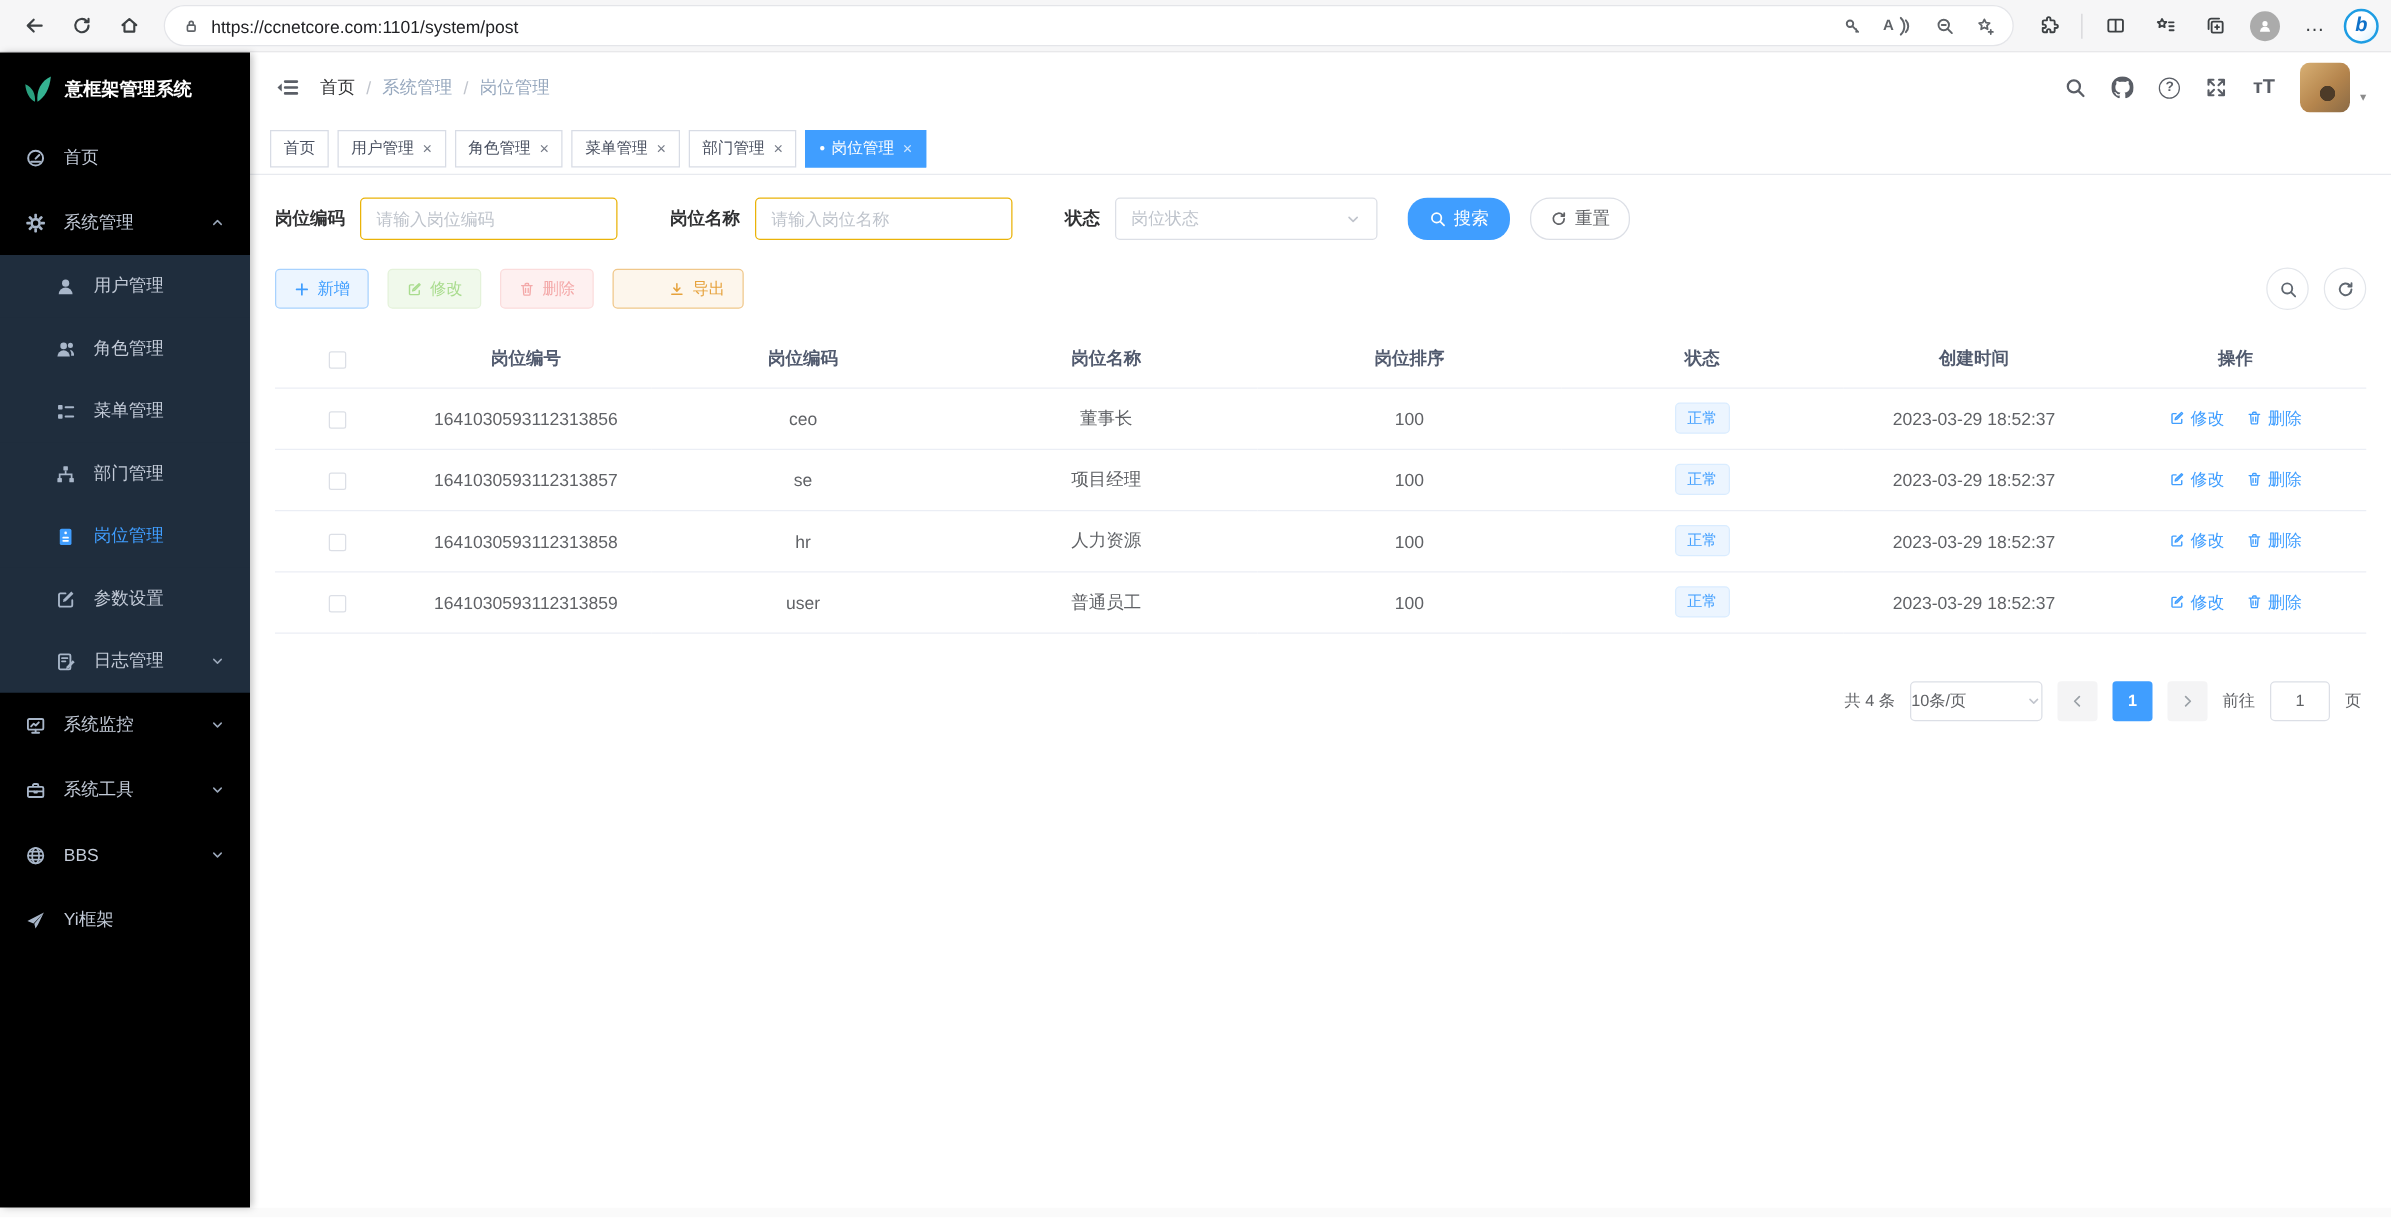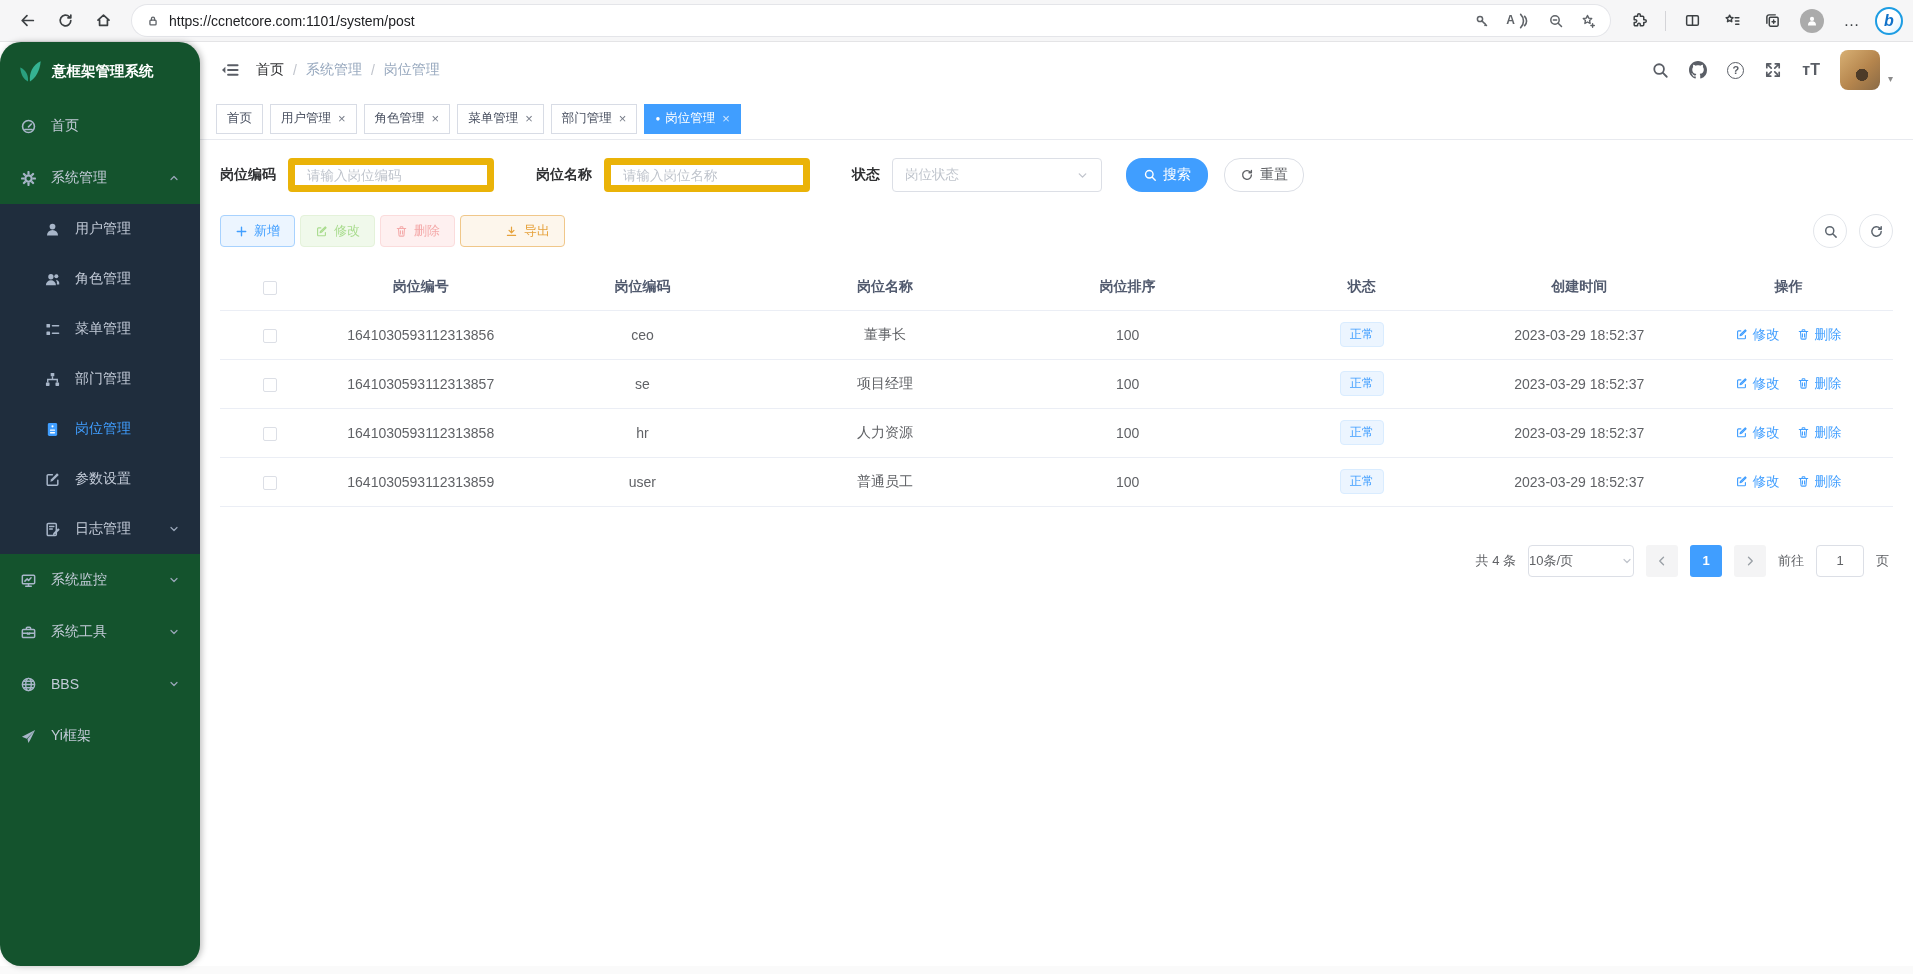--- a/index.html
+++ b/index.html
@@ -27,22 +27,22 @@
   .more { font-size:16px; letter-spacing:1px; color:#3c4043; }
   .bing { width:28px; height:28px; border-radius:50%; background:#fff; border:2px solid #1e9de3;
     display:flex; align-items:center; justify-content:center; font-weight:bold; font-style:italic;
     font-size:16px; color:#1072c9; background:linear-gradient(135deg,#fff 55%,#d9f1ff); }
 
   
   .app { display:flex; height:924px; }
   .bottom-strip { height:8px; background:#fafafa; }
 
   
-  .sidebar { width:200px; background:#14532d; flex-shrink:0; display:flex; flex-direction:column;
-    box-shadow:2px 0 6px rgba(0,0,0,.25); z-index:5;border-radius:21px; }
+  .sidebar { width:200px; background:#000000; flex-shrink:0; display:flex; flex-direction:column;
+    box-shadow:2px 0 6px rgba(0,0,0,.25); z-index:5; }
   .logo { height:58px; display:flex; align-items:center; gap:10px; padding:0 16px;
     color:#fff; font-weight:bold; font-size:14.5px; flex-shrink:0; }
   .logo svg { width:26px; height:26px; }
   .menu { flex:1; overflow:hidden; }
   .mi { height:52px; display:flex; align-items:center; gap:14px; padding:0 20px;
     color:#c3cbd8; font-size:14px; cursor:pointer; }
   .mi .ic { width:17px; height:17px; color:#a8b6c9; flex-shrink:0; }
   .submenu { background:#1f2d3d; }
   .submenu .mi { padding-left:44px; height:50px; background:#1f2d3d; }
   .mi.active { color:#409eff; }
@@ -75,38 +75,38 @@
     margin-right:7px; cursor:pointer; }
   .tag.active { background:#409eff; border-color:#409eff; color:#fff; }
   .tag .dot { font-size:8px; line-height:1; }
   .tag .x { font-size:13px; margin-left:2px; color:inherit; opacity:.75; }
 
   
   .content { flex:1; padding:18px 20px 0; }
   .form-row { display:flex; align-items:center; }
   .fgroup { display:flex; align-items:center; margin-right:42px; }
   .flabel { font-size:14px; font-weight:bold; color:#303133; margin-right:12px; white-space:nowrap; }
-  .finput { width:206px; height:34px; border:7px solid #eab308; border-radius:4px;
+  .finput { width:206px; height:34px; border:1px solid #eab308; border-radius:4px;
     padding:1px 12px; font-size:13.5px; color:#606266; outline:none;
     font-family:"Liberation Sans","DejaVu Sans",sans-serif; }
   .finput::placeholder { color:#bfc4cc; }
   .fselect { width:210px; height:34px; border:1px solid #dcdfe6; border-radius:4px;
     padding:0 12px; display:flex; align-items:center; cursor:pointer; }
   .fselect .ph { font-size:13.5px; color:#bfc4cc; }
   .fselect .chev { color:#c0c4cc; width:13px; height:13px; }
   .btn { height:34px; border-radius:16px; font-size:14px; display:inline-flex;
     align-items:center; gap:6px; cursor:pointer; border:1px solid transparent;
     font-family:inherit; }
   .btn svg { width:14px; height:14px; }
   .btn-primary { background:#409eff; color:#fff; padding:0 16px; margin-left:24px; }
   .btn-plain { background:#fff; border-color:#dcdfe6; color:#606266; padding:0 15px; margin-left:16px; }
 
   .toolbar-row { display:flex; align-items:center; margin-top:22px; }
   .tb { height:32px; padding:0 14px; border-radius:4px; font-size:13px; display:inline-flex;
-    align-items:center; gap:6px; border:1px solid; margin-right:5px; cursor:pointer; font-family:inherit; }
+    align-items:center; gap:6px; border:1px solid; margin-right:15px; cursor:pointer; font-family:inherit; }
   .tb svg { width:13px; height:13px; }
   .tb-add { background:#ecf5ff; border-color:#a8d2fe; color:#409eff; }
   .tb-edit { background:#f0f9eb; border-color:#e4f2da; color:#a9dc8e; cursor:not-allowed; }
   .tb-del { background:#fef0f0; border-color:#fbdcdc; color:#f4a9a9; cursor:not-allowed; }
   .tb-exp { background:#fdf6ec; border-color:#f0c78a; color:#e6a23c;padding-left:44px; }
   .tb-circles { margin-left:auto; display:flex; gap:12px; }
   .circ { width:34px; height:34px; border-radius:50%; border:1px solid #e3e6eb; background:#fff;
     display:flex; align-items:center; justify-content:center; color:#5f6770; cursor:pointer; }
   .circ svg { width:15px; height:15px; }
 

